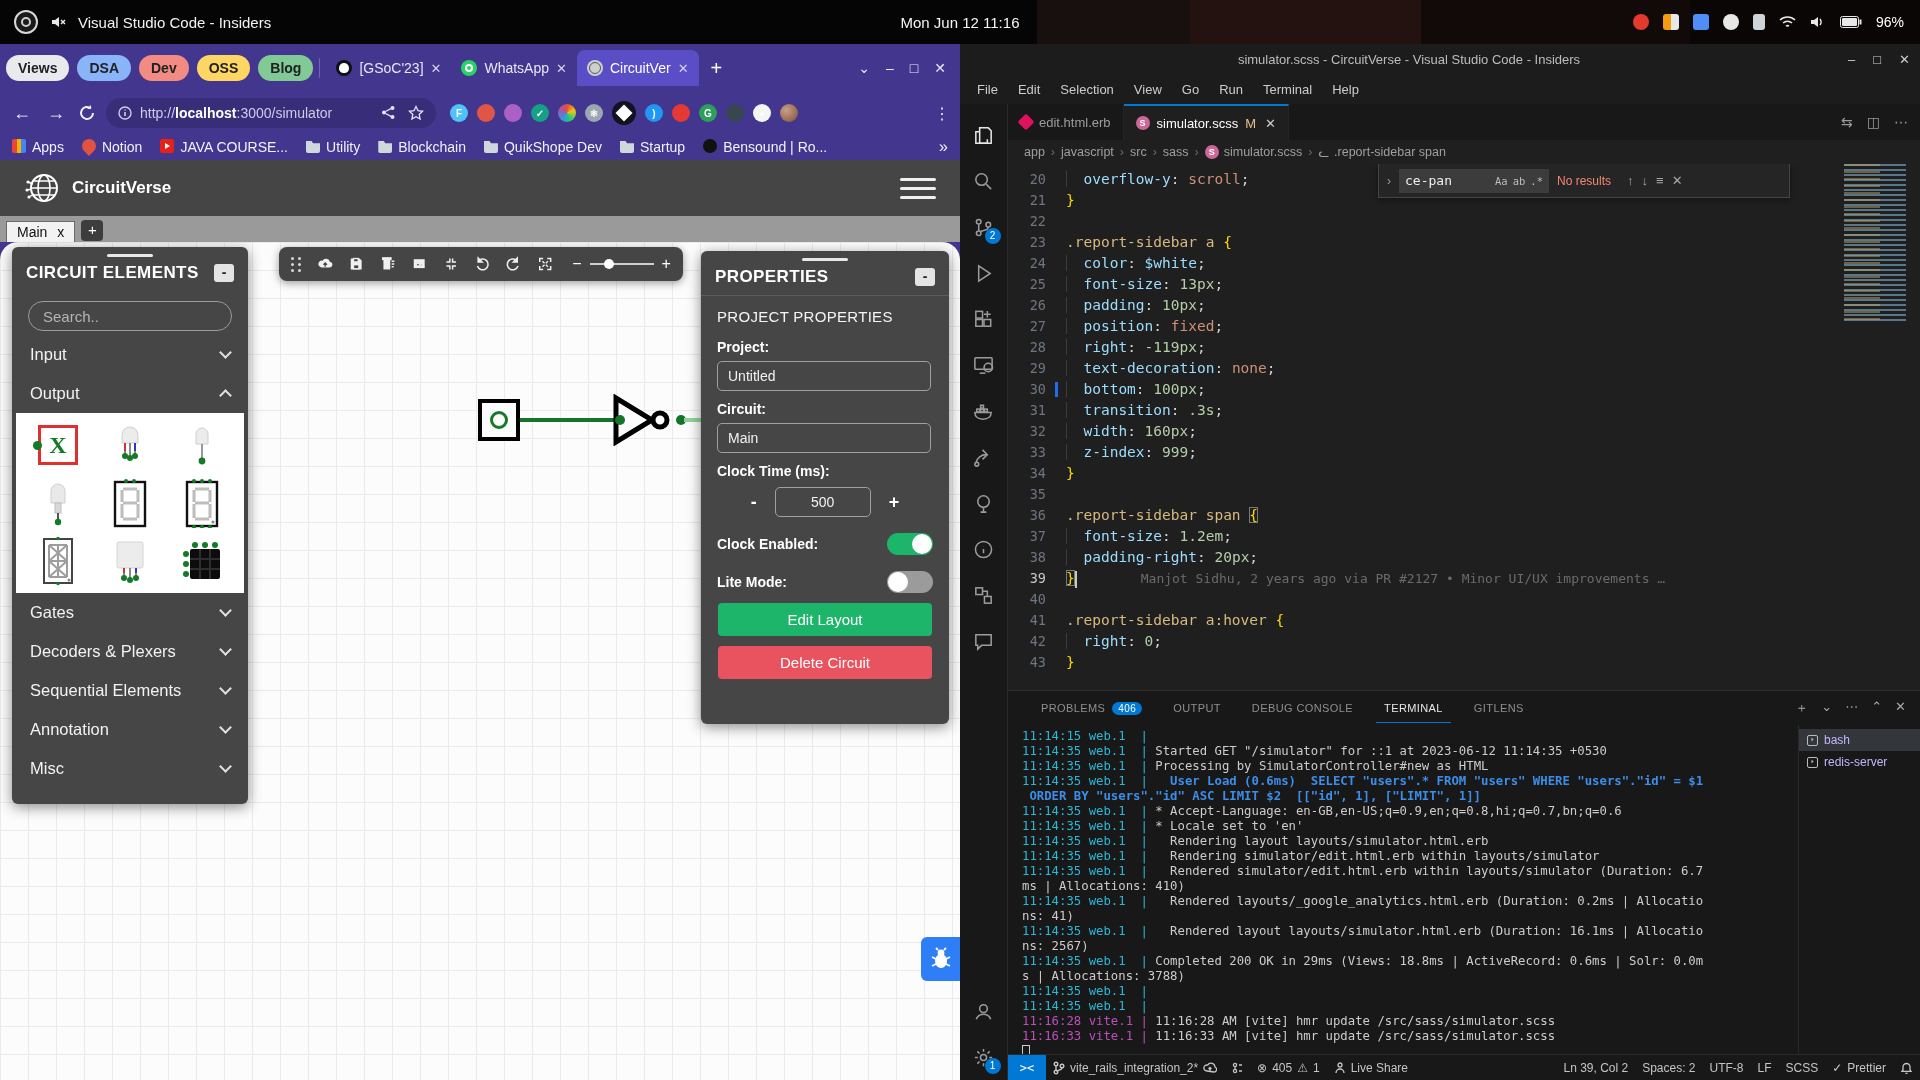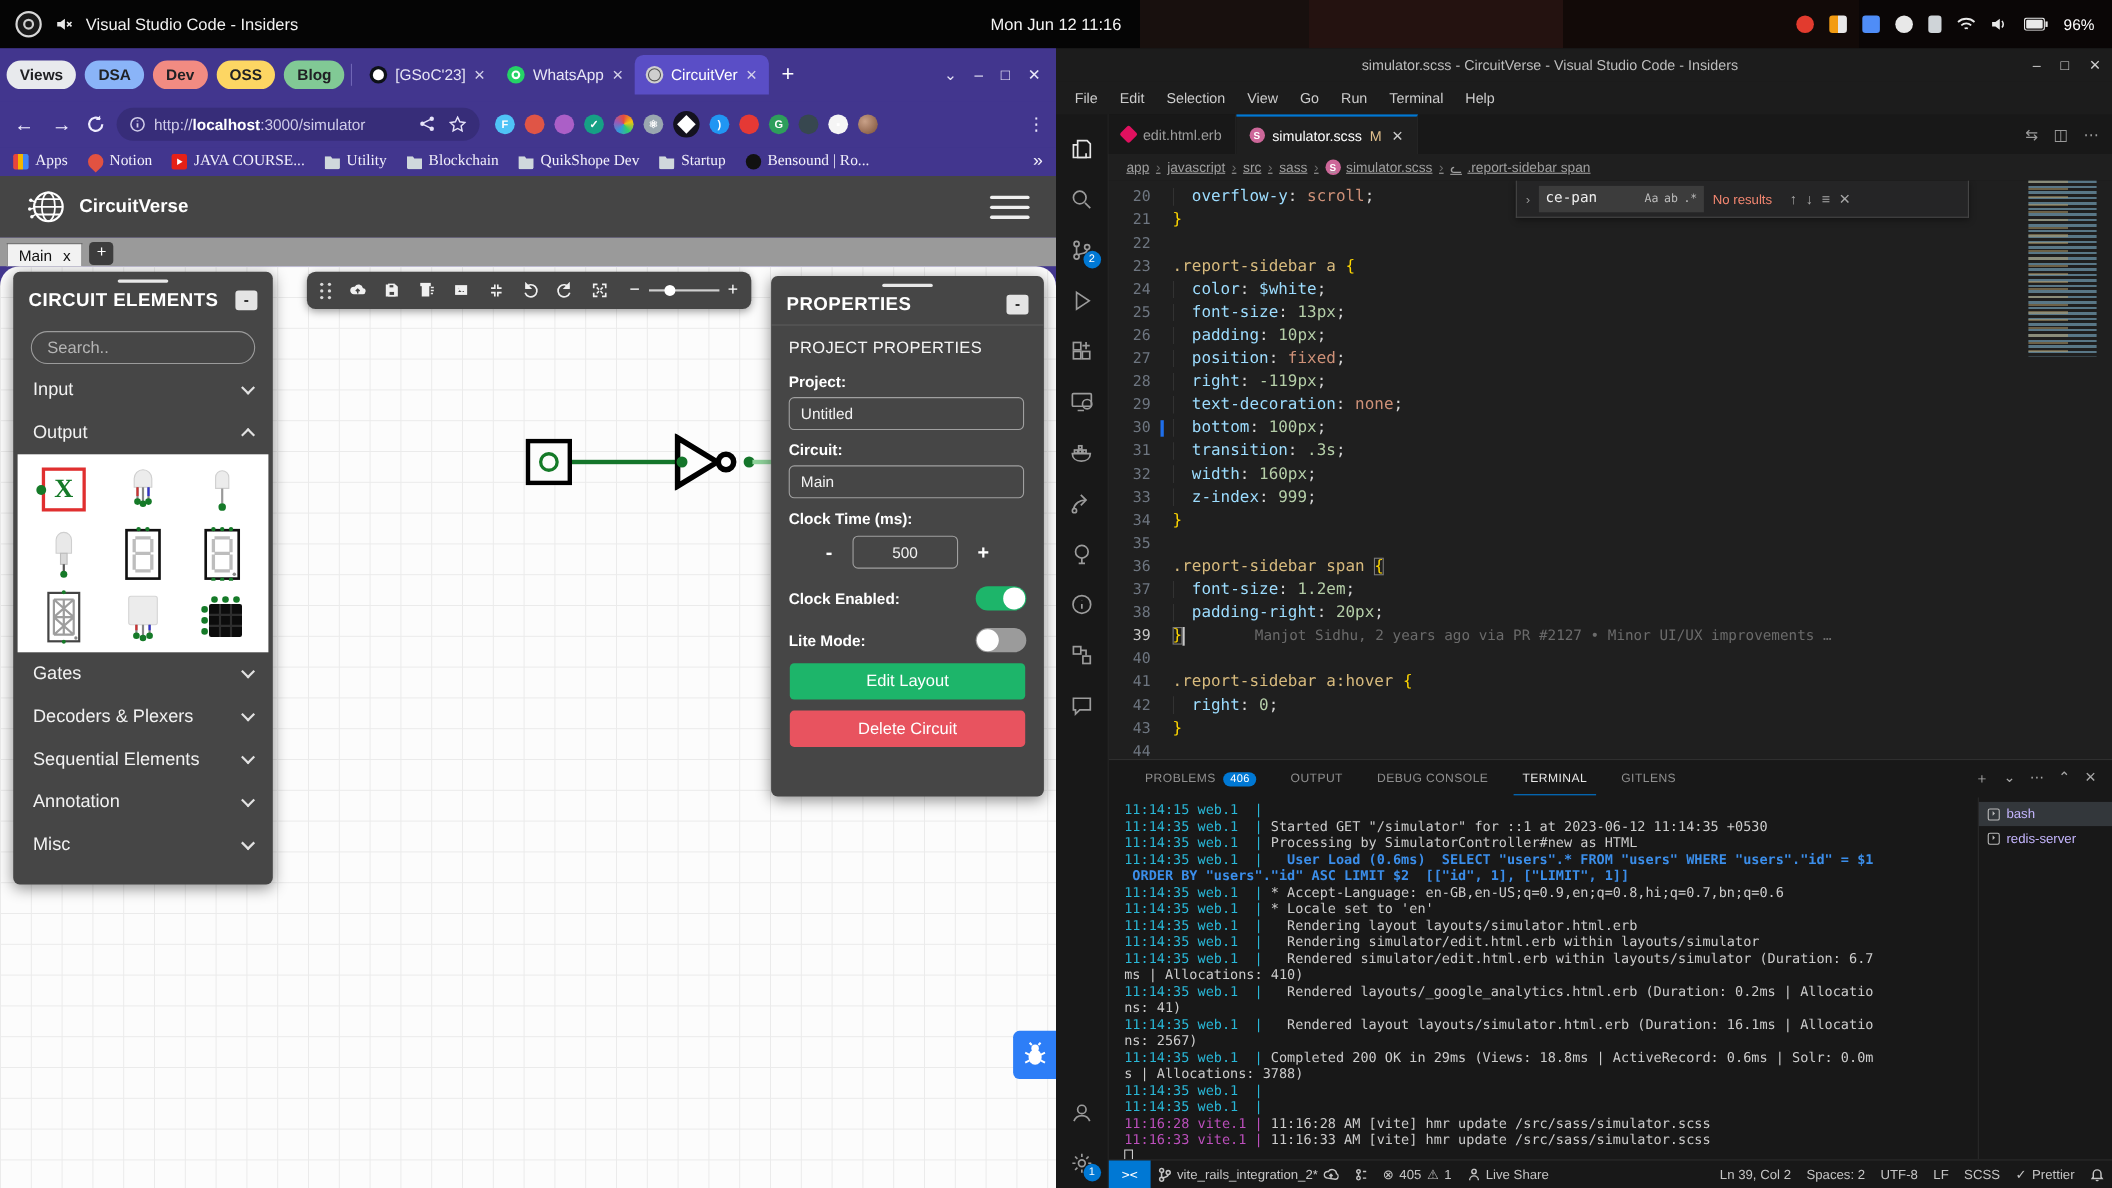--- a/index.html
+++ b/index.html
@@ -53,21 +53,21 @@
             color:#fff; font-size:10px; font-weight:bold; }
   .ext-pin { background:conic-gradient(#e74c3c,#f1c40f,#2ecc71,#3498db,#9b59b6,#e74c3c); }
   .ext-diamond { width:24px; height:24px; background:#14121f; position:relative; }
   .ext-diamond::after{ content:""; position:absolute; left:6px; top:6px; width:12px; height:12px; background:#fff;
                        transform:rotate(45deg); }
   .ext-avatar { background:radial-gradient(circle at 35% 35%, #c9a188, #7a4e35); }
   .kebab { color:#e8e5fb; font-size:16px; }
   
   #bookmarks { height:26px; background:#42368e; display:flex; align-items:center; gap:18px; padding:0 12px;
                color:#f2f0fb; font-size:14px; }
-  .bm { display:flex; align-items:center; gap:6px; white-space:nowrap;font-family:Liberation Serif, serif; }
+  .bm { display:flex; align-items:flex-start; gap:6px; white-space:nowrap; }
   .bm-ic { width:14px; height:14px; display:inline-block; border-radius:2px; }
   .bm-grid { background:
       linear-gradient(90deg,#e8453c 0 33%,#f4b400 33% 66%,#4285f4 66%); }
   .bm-pin { background:#e25241; border-radius:50% 50% 50% 0; transform:rotate(-45deg); }
   .bm-yt { background:#e62117; position:relative; }
   .bm-yt::after { content:""; position:absolute; left:5px; top:3.5px; border-left:5px solid #fff;
                   border-top:3.5px solid transparent; border-bottom:3.5px solid transparent; }
   .bm-folder { background:#cfd8dc; clip-path:polygon(0 15%,40% 15%,50% 30%,100% 30%,100% 100%,0 100%); }
   .bm-b { background:#111; color:#fff; font-weight:bold; font-size:11px; text-align:center; line-height:14px; border-radius:50%; }
   .bm-over { margin-left:auto; font-size:16px; }
@@ -173,21 +173,21 @@
   .etab { display:flex; align-items:center; gap:7px; padding:0 12px; font-size:13px; color:#9d9d9d;
           background:#181818; border-right:1px solid #252525; }
   .etab.active { background:#1f1f1f; color:#ffffff; border-top:2px solid #0078d4; }
   .etab .gitm { color:#e2c08d; }
   .etab .closex { color:#cccccc; margin-left:2px; }
   .ic-ruby { width:12px; height:12px; background:#e0115f; transform:rotate(45deg); border-radius:2px; }
   .ic-sass { width:14px; height:14px; border-radius:50%; background:#cd6799; color:#fff; font-size:9px; font-weight:bold;
              display:inline-flex; align-items:center; justify-content:center; }
   .tab-actions { margin-left:auto; display:flex; align-items:center; gap:14px; padding-right:12px; color:#9a9a9a; font-size:14px;}
   #vs-breadcrumb { height:24px; display:flex; align-items:center; gap:6px; padding-left:16px; color:#9f9f9f;
-                   font-size:12.5px; flex:0 0 24px; background:#1f1f1f;text-decoration:underline; }
+                   font-size:12.5px; flex:0 0 24px; background:#1f1f1f; }
   .crumb-sep { color:#6d6d6d; }
   .crumb { display:flex; align-items:center; gap:5px; }
 
   
   #editor { flex:1; position:relative; background:#1f1f1f; overflow:hidden; font-family:"DejaVu Sans Mono", monospace;text-decoration:underline; }
   #code-lines { position:absolute; left:0; top:5px; right:80px; }
   .code-line { display:flex; height:21px; line-height:21px; font-size:14.5px; white-space:pre; }
   .gut { width:58px; text-align:right; padding-right:20px; color:#6e7681; flex:0 0 58px; position:relative; font-size:13.5px;}
   .code-line.cur .gut { color:#c8c8c8; }
   .gut.mod::after { content:""; position:absolute; right:8px; top:3px; bottom:3px; width:3px; background:#1f6feb; }
@@ -859,21 +859,20 @@
               <div class="code-line"><span class="gut">34</span><span class="lc"><span class="tk-b">}</span></span></div>
               <div class="code-line"><span class="gut">35</span><span class="lc"></span></div>
               <div class="code-line"><span class="gut">36</span><span class="lc"><span class="tk-s">.report-sidebar span </span><span class="tk-m">{</span></span></div>
               <div class="code-line"><span class="gut">37</span><span class="lc"><span class="tk-g">  </span><span class="tk-p">font-size</span><span class="tk-w">: </span><span class="tk-n">1.2em</span><span class="tk-w">;</span></span></div>
               <div class="code-line"><span class="gut">38</span><span class="lc"><span class="tk-g">  </span><span class="tk-p">padding-right</span><span class="tk-w">: </span><span class="tk-n">20px</span><span class="tk-w">;</span></span></div>
               <div class="code-line cur"><span class="gut">39</span><span class="lc"><span class="tk-m">}</span><span class="caret"></span><span class="blame">Manjot Sidhu, 2 years ago via PR #2127 • Minor UI/UX improvements …</span></span></div>
               <div class="code-line"><span class="gut">40</span><span class="lc"></span></div>
               <div class="code-line"><span class="gut">41</span><span class="lc"><span class="tk-s">.report-sidebar a:hover </span><span class="tk-b">{</span></span></div>
               <div class="code-line"><span class="gut">42</span><span class="lc"><span class="tk-g">  </span><span class="tk-p">right</span><span class="tk-w">: </span><span class="tk-n">0</span><span class="tk-w">;</span></span></div>
               <div class="code-line"><span class="gut">43</span><span class="lc"><span class="tk-b">}</span></span></div>
-              <div class="code-line"><span class="gut">44</span><span class="lc"></span></div>
             </div>
           <div id="findw">
             <span class="fchev">›</span>
             <span id="find-input">
               <span>ce-pan</span>
               <span class="find-toggles" id="findtoggles">
                   <span>Aa</span>
                   <span>ab</span>
                   <span>.*</span>
                 </span>

